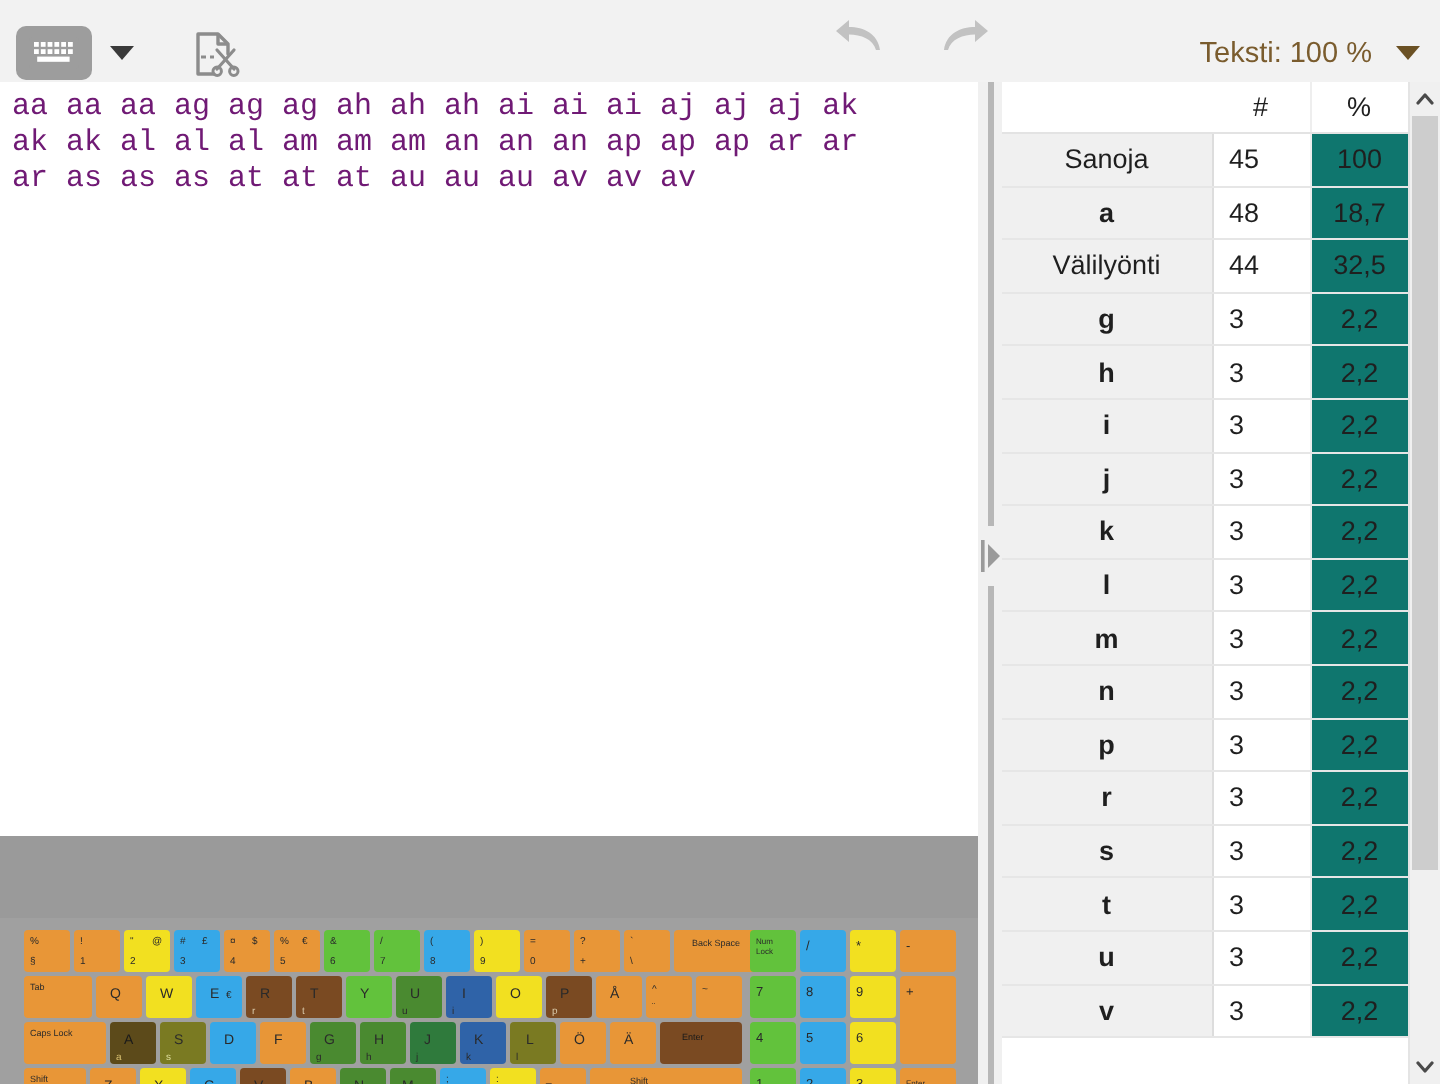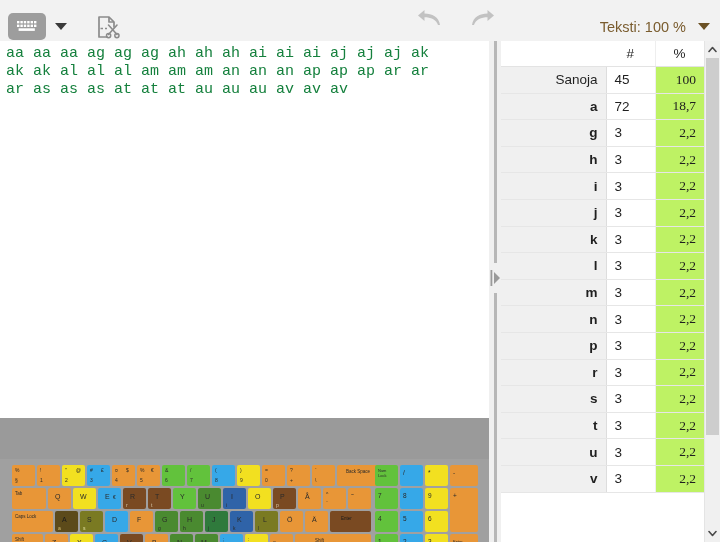--- a/index.html
+++ b/index.html
@@ -90,21 +90,21 @@
   .text-area {
     position: absolute;
     left: 0; top: 0;
     width: 489px; height: 376px;
     background: #ffffff;
     padding: 4px 2px 0 6px;
     box-sizing: border-box;
     font-family: "Liberation Mono", "DejaVu Sans Mono", monospace;
     font-size: 15px;
     line-height: 18px;
-    color: #15803d;
+    color: #701a75;
     white-space: pre;
     overflow: hidden;
     cursor: text;
   }
 
   
   .kb-panel {
     position: absolute;
     left: 0; top: 377px;
     width: 489px; height: 165px;
@@ -173,24 +173,24 @@
   }
   table.stats th.h-label { border-right: none; }
 
   table.stats td {
     height: 25.6px;
     padding: 0 8px;
     border-bottom: 1px solid #e6e6e6;
     white-space: nowrap;
     overflow: hidden;
   }
-  td.lbl { text-align: right; background: #f0f0f0; border-right: 1px solid #dddddd; }
+  td.lbl { text-align: center; background: #f0f0f0; border-right: 1px solid #dddddd; }
   td.lbl.bold { font-weight: bold; }
   td.num { background: #ffffff; border-right: 1px solid #eeeeee; }
-  td.pct { text-align: right; background: #bef264; font-family: Liberation Serif, serif; }
+  td.pct { text-align: center; background: #0f766e; }
 
   
   .vscroll {
     position: absolute;
     right: 0; top: 41px;
     width: 16px; height: 501px;
     background: #f0f0f0;
     border-left: 1px solid #e4e4e4;
     box-sizing: border-box;
   }
@@ -528,22 +528,27 @@
         </tr>
       </thead>
       <tbody id="stats-body">
           <tr>
             <td class="lbl">Sanoja</td>
             <td class="num">45</td>
             <td class="pct">100</td>
           </tr>
           <tr>
             <td class="lbl bold">a</td>
-            <td class="num">72</td>
+            <td class="num">48</td>
             <td class="pct">18,7</td>
+          </tr>
+          <tr>
+            <td class="lbl">Välilyönti</td>
+            <td class="num">44</td>
+            <td class="pct">32,5</td>
           </tr>
           <tr>
             <td class="lbl bold">g</td>
             <td class="num">3</td>
             <td class="pct">2,2</td>
           </tr>
           <tr>
             <td class="lbl bold">h</td>
             <td class="num">3</td>
             <td class="pct">2,2</td>

